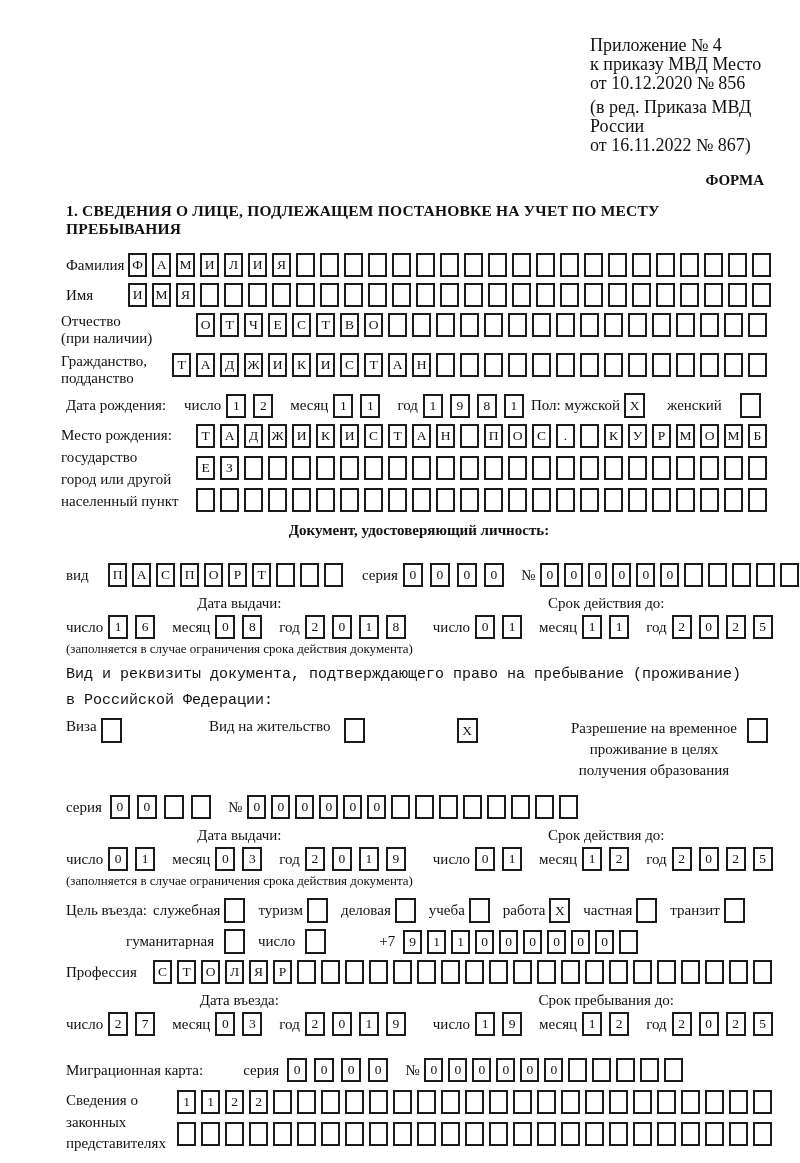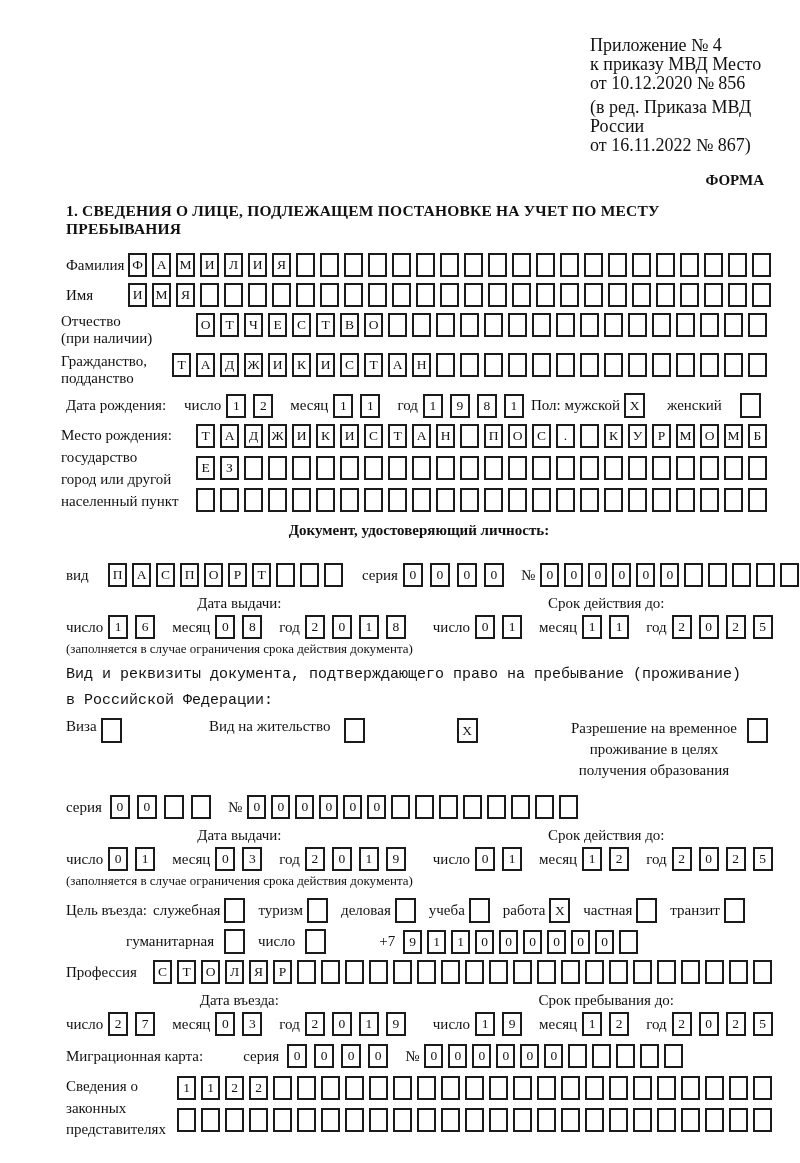--- a/index.html
+++ b/index.html
@@ -630,21 +630,21 @@
         <span class="cells dcells">
             <span class="cell">2</span>
             <span class="cell">0</span>
             <span class="cell">2</span>
             <span class="cell">5</span>
           </span>
       </div>
     </div>
   </div>
 
-  <div class="frow" style="margin-top:8px;">
+  <div class="frow" style="margin-top:22px;">
     <span>Миграционная карта:</span>
     <span class="ml40 mr8">серия</span>
     <span class="cells dcells">
         <span class="cell">0</span>
         <span class="cell">0</span>
         <span class="cell">0</span>
         <span class="cell">0</span>
       </span>
     <span class="dlabel">№</span>
     <span class="cells">

